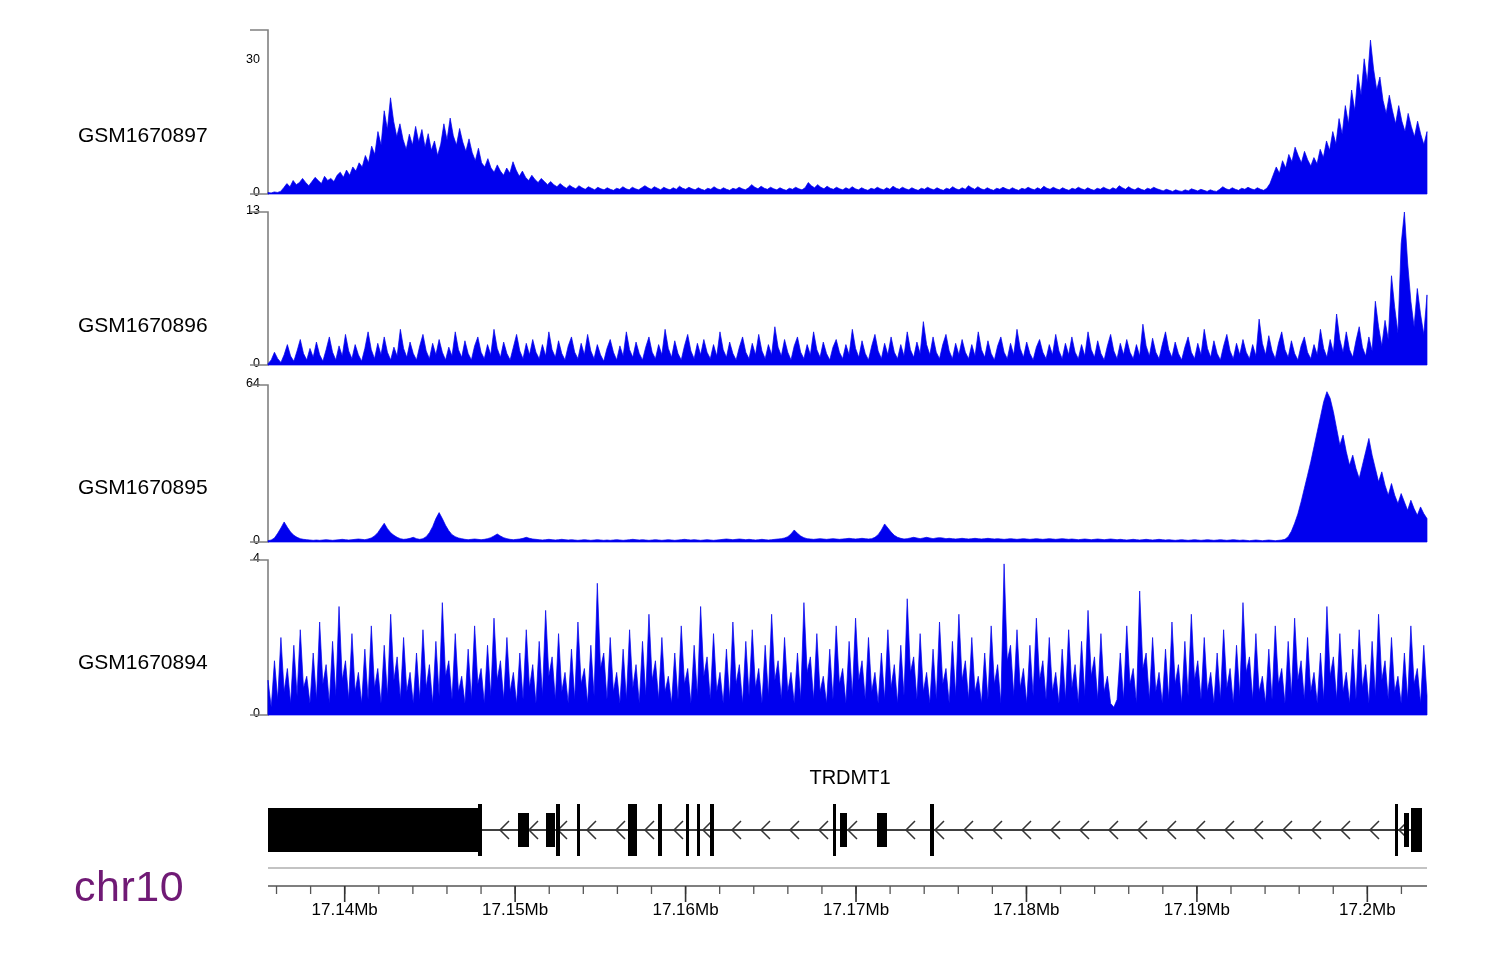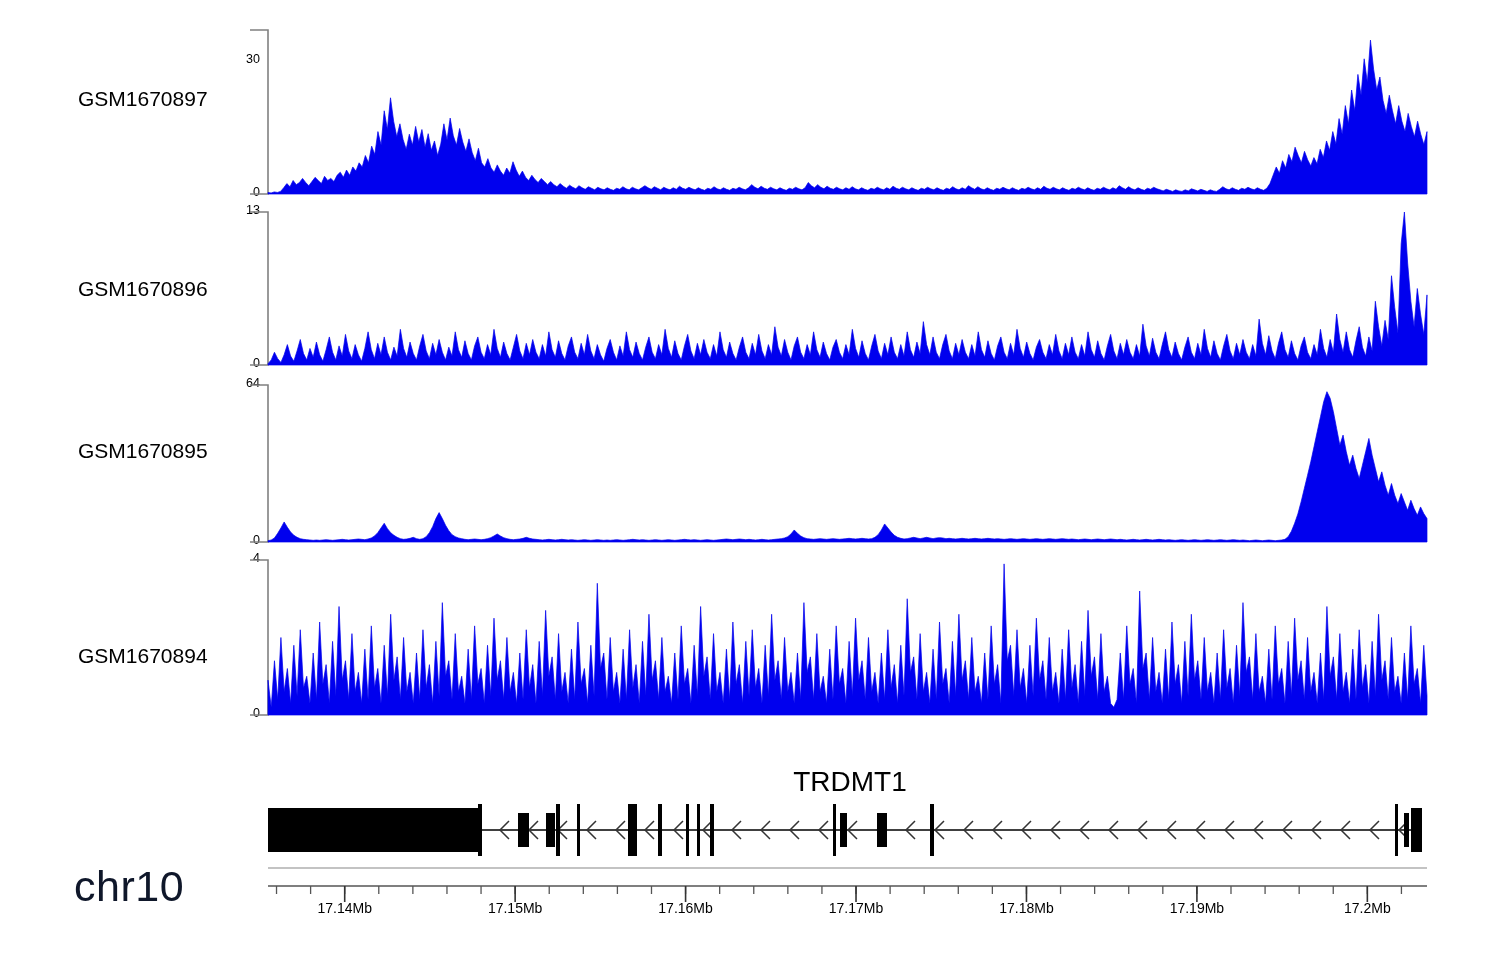--- a/index.html
+++ b/index.html
@@ -6,43 +6,43 @@
   body{
     width:1500px;height:980px;background:#ffffff;
     font-family:"Liberation Sans", sans-serif;
     overflow:hidden;position:relative;
   }
   #stage{position:absolute;left:0;top:0;width:1500px;height:980px;}
 
   .track{position:absolute;left:0;width:1500px;}
   .track-label{
     position:absolute;left:78px;
-    font-size:21px;color:#000;white-space:nowrap;
+    font-size:21px;color:#000;white-space:nowrap;margin-top:36px;
   }
   .ytick-top,.ytick-bot{
     position:absolute;right:0;font-size:12.5px;color:#000;
     text-align:right;white-space:nowrap;
   }
 
   
   #gene-track{position:absolute;left:0;top:760px;width:1500px;height:130px;}
   #gene-name{
     position:absolute;top:6px;left:0;width:1500px;text-align:center;
-    font-size:28px;color:#000;
+    font-size:20px;color:#000;
   }
   #gene-name span{position:relative;left:100px;}
 
   
   #chrom-label{
     position:absolute;left:74px;top:862px;
-    font-size:43px;color:#0f172a;letter-spacing:0.5px;
+    font-size:43px;color:#701a75;letter-spacing:0.5px;
   }
   #axis-track{position:absolute;left:0;top:872px;width:1500px;height:100px;}
   .axis-tick-label{
-    position:absolute;top:28px;font-size:14px;color:#000;
+    position:absolute;top:28px;font-size:17px;color:#000;
     transform:translateX(-50%);white-space:nowrap;
   }
 </style>
 </head>
 <body>
 
 <div id="stage">
 
   <div class="track" id="track-0" style="top: 0px; height: 0px;">
       <div class="track-label" style="top: 87px;">GSM1670897</div>
@@ -65,21 +65,21 @@
   <div class="track" id="track-2" style="top: 0px; height: 0px;">
       <div class="track-label" style="top: 439px;">GSM1670895</div>
       <div class="ytick-top" style="left: 228px; width: 32px; top: 376px;">64</div>
       <div class="ytick-bot" style="left: 228px; width: 32px; top: 533px;">0</div>
       <svg width="1500" height="980" style="position: absolute; left: 0px; top: 0px; pointer-events: none;">
         <path d="M250 385 H268 V542 H250" stroke="#808080" stroke-width="1.6" fill="none"></path>
         <path d="M268 542 L268.00 540.66 L271.23 540.00 L274.46 537.99 L277.69 533.31 L280.91 527.97 L284.14 521.96 L287.37 527.30 L290.60 531.98 L293.83 535.32 L297.06 537.32 L300.28 538.66 L303.51 539.33 L306.74 539.66 L309.97 540.00 L313.20 540.33 L316.43 540.00 L319.65 540.33 L322.88 540.00 L326.11 539.66 L329.34 540.00 L332.57 540.33 L335.80 540.00 L339.03 539.66 L342.25 539.33 L345.48 539.66 L348.71 540.00 L351.94 539.66 L355.17 539.33 L358.40 538.99 L361.62 539.33 L364.85 539.66 L368.08 538.99 L371.31 537.99 L374.54 535.99 L377.77 532.65 L380.99 527.97 L384.22 523.29 L387.45 528.64 L390.68 532.65 L393.91 535.32 L397.14 537.32 L400.36 538.66 L403.59 539.33 L406.82 538.99 L410.05 538.33 L413.28 537.32 L416.51 538.66 L419.74 539.33 L422.96 538.66 L426.19 536.66 L429.42 532.65 L432.65 526.63 L435.88 518.62 L439.11 512.60 L442.33 518.62 L445.56 525.30 L448.79 530.64 L452.02 534.65 L455.25 536.66 L458.48 537.99 L461.70 538.66 L464.93 539.33 L468.16 539.66 L471.39 539.33 L474.62 538.99 L477.85 539.33 L481.08 539.66 L484.30 539.33 L487.53 538.66 L490.76 537.66 L493.99 535.99 L497.22 533.98 L500.45 535.99 L503.67 537.66 L506.90 538.66 L510.13 539.33 L513.36 539.66 L516.59 539.33 L519.82 538.99 L523.04 538.33 L526.27 537.32 L529.50 538.33 L532.73 538.99 L535.96 539.33 L539.19 539.66 L542.42 540.00 L545.64 539.66 L548.87 539.33 L552.10 539.66 L555.33 540.00 L558.56 539.66 L561.79 539.33 L565.01 539.66 L568.24 540.00 L571.47 539.66 L574.70 540.00 L577.93 540.33 L581.16 540.00 L584.38 539.66 L587.61 540.00 L590.84 540.33 L594.07 540.00 L597.30 539.66 L600.53 540.00 L603.75 540.33 L606.98 540.00 L610.21 540.33 L613.44 540.00 L616.67 539.66 L619.90 540.00 L623.13 540.33 L626.35 540.00 L629.58 539.66 L632.81 539.33 L636.04 539.66 L639.27 540.00 L642.50 539.66 L645.72 540.00 L648.95 540.33 L652.18 540.00 L655.41 539.66 L658.64 540.00 L661.87 540.33 L665.09 540.00 L668.32 539.66 L671.55 540.00 L674.78 540.33 L678.01 540.00 L681.24 539.66 L684.47 539.33 L687.69 539.66 L690.92 540.00 L694.15 539.66 L697.38 540.00 L700.61 540.33 L703.84 540.00 L707.06 539.66 L710.29 540.00 L713.52 540.33 L716.75 540.00 L719.98 539.66 L723.21 539.33 L726.43 538.99 L729.66 539.33 L732.89 539.66 L736.12 539.33 L739.35 538.99 L742.58 539.33 L745.81 539.66 L749.03 539.33 L752.26 539.66 L755.49 540.00 L758.72 539.66 L761.95 539.33 L765.18 539.66 L768.40 540.00 L771.63 539.66 L774.86 539.33 L778.09 538.99 L781.32 538.66 L784.55 537.99 L787.77 536.66 L791.00 533.98 L794.23 529.97 L797.46 533.31 L800.69 535.99 L803.92 537.66 L807.14 538.66 L810.37 538.99 L813.60 539.33 L816.83 538.99 L820.06 538.66 L823.29 538.99 L826.52 539.33 L829.74 538.99 L832.97 538.66 L836.20 538.99 L839.43 539.33 L842.66 538.99 L845.89 538.66 L849.11 538.33 L852.34 538.66 L855.57 538.99 L858.80 538.66 L862.03 538.33 L865.26 538.66 L868.48 538.99 L871.71 538.66 L874.94 537.32 L878.17 534.65 L881.40 529.97 L884.63 523.96 L887.86 527.97 L891.08 531.98 L894.31 535.32 L897.54 537.32 L900.77 538.33 L904.00 538.99 L907.23 538.66 L910.45 537.99 L913.68 537.32 L916.91 537.99 L920.14 538.66 L923.37 537.99 L926.60 537.32 L929.82 537.99 L933.05 538.66 L936.28 537.99 L939.51 537.66 L942.74 537.99 L945.97 538.66 L949.19 538.33 L952.42 538.66 L955.65 538.99 L958.88 538.66 L962.11 538.33 L965.34 538.66 L968.57 538.99 L971.79 538.66 L975.02 538.33 L978.25 538.66 L981.48 538.99 L984.71 538.66 L987.94 538.33 L991.16 538.66 L994.39 538.99 L997.62 538.66 L1000.85 538.99 L1004.08 539.33 L1007.31 538.99 L1010.53 538.66 L1013.76 538.99 L1016.99 539.33 L1020.22 538.99 L1023.45 538.66 L1026.68 538.99 L1029.91 539.33 L1033.13 538.99 L1036.36 538.66 L1039.59 538.99 L1042.82 539.33 L1046.05 538.99 L1049.28 538.66 L1052.50 538.99 L1055.73 539.33 L1058.96 538.99 L1062.19 538.66 L1065.42 538.99 L1068.65 539.33 L1071.87 538.99 L1075.10 539.33 L1078.33 539.66 L1081.56 539.33 L1084.79 538.99 L1088.02 539.33 L1091.25 539.66 L1094.47 539.33 L1097.70 538.99 L1100.93 539.33 L1104.16 539.66 L1107.39 539.33 L1110.62 538.99 L1113.84 539.33 L1117.07 539.66 L1120.30 539.33 L1123.53 539.66 L1126.76 540.00 L1129.99 539.66 L1133.21 539.33 L1136.44 539.66 L1139.67 540.00 L1142.90 539.66 L1146.13 539.33 L1149.36 539.66 L1152.58 540.00 L1155.81 539.66 L1159.04 539.33 L1162.27 539.66 L1165.50 540.00 L1168.73 539.66 L1171.96 540.00 L1175.18 540.33 L1178.41 540.00 L1181.64 539.66 L1184.87 540.00 L1188.10 540.33 L1191.33 540.00 L1194.55 539.66 L1197.78 540.00 L1201.01 540.33 L1204.24 540.00 L1207.47 539.66 L1210.70 540.00 L1213.92 540.33 L1217.15 540.00 L1220.38 539.66 L1223.61 540.00 L1226.84 540.33 L1230.07 540.00 L1233.30 539.66 L1236.52 540.00 L1239.75 540.33 L1242.98 540.00 L1246.21 540.33 L1249.44 540.66 L1252.67 540.33 L1255.89 540.00 L1259.12 540.33 L1262.35 540.66 L1265.58 540.33 L1268.81 540.00 L1272.04 540.33 L1275.26 540.66 L1278.49 540.33 L1281.72 540.00 L1284.95 539.33 L1288.18 536.66 L1291.41 531.31 L1294.64 523.29 L1297.86 513.94 L1301.09 501.91 L1304.32 488.55 L1307.55 475.19 L1310.78 461.83 L1314.01 446.80 L1317.23 431.77 L1320.46 416.73 L1323.69 401.70 L1326.92 391.68 L1330.15 398.36 L1333.38 411.72 L1336.60 428.43 L1339.83 445.13 L1343.06 435.11 L1346.29 451.81 L1349.52 465.17 L1352.75 455.15 L1355.97 468.51 L1359.20 478.53 L1362.43 465.17 L1365.66 451.81 L1368.89 438.45 L1372.12 455.15 L1375.35 468.51 L1378.57 481.87 L1381.80 471.85 L1385.03 485.21 L1388.26 495.23 L1391.49 483.54 L1394.72 495.23 L1397.94 503.59 L1401.17 493.56 L1404.40 501.91 L1407.63 510.27 L1410.86 500.24 L1414.09 508.60 L1417.31 515.28 L1420.54 506.93 L1423.77 513.61 L1427.00 518.62 L1427 542 Z" fill="#0000ee" stroke="#0000ee" stroke-width="0.7"></path>
       </svg>
     </div>
   <div class="track" id="track-3" style="top: 0px; height: 0px;">
-      <div class="track-label" style="top: 644px;">GSM1670894</div>
+      <div class="track-label" style="top: 614px;">GSM1670894</div>
       <div class="ytick-top" style="left: 228px; width: 32px; top: 551px;">4</div>
       <div class="ytick-bot" style="left: 228px; width: 32px; top: 706px;">0</div>
       <svg width="1500" height="980" style="position: absolute; left: 0px; top: 0px; pointer-events: none;">
         <path d="M250 560 H268 V715 H250" stroke="#808080" stroke-width="1.6" fill="none"></path>
         <path d="M268 715 L268.00 680.13 L271.23 707.25 L274.46 660.75 L277.69 699.50 L280.91 637.50 L284.14 691.75 L287.37 668.50 L290.60 703.38 L293.83 645.25 L297.06 695.63 L300.28 629.75 L303.51 687.88 L306.74 676.25 L309.97 703.38 L313.20 653.00 L316.43 699.50 L319.65 622.00 L322.88 684.00 L326.11 664.63 L329.34 703.38 L332.57 641.38 L335.80 695.63 L339.03 606.50 L342.25 680.13 L345.48 660.75 L348.71 699.50 L351.94 633.63 L355.17 691.75 L358.40 672.38 L361.62 703.38 L364.85 649.13 L368.08 699.50 L371.31 625.88 L374.54 687.88 L377.77 668.50 L380.99 703.38 L384.22 645.25 L387.45 695.63 L390.68 614.25 L393.91 680.13 L397.14 656.88 L400.36 699.50 L403.59 637.50 L406.82 691.75 L410.05 672.38 L413.28 703.38 L416.51 653.00 L419.74 699.50 L422.96 629.75 L426.19 687.88 L429.42 664.63 L432.65 703.38 L435.88 641.38 L439.11 695.63 L442.33 602.63 L445.56 676.25 L448.79 660.75 L452.02 699.50 L455.25 633.63 L458.48 691.75 L461.70 676.25 L464.93 703.38 L468.16 649.13 L471.39 699.50 L474.62 625.88 L477.85 684.00 L481.08 668.50 L484.30 703.38 L487.53 645.25 L490.76 695.63 L493.99 618.13 L497.22 680.13 L500.45 660.75 L503.67 699.50 L506.90 637.50 L510.13 691.75 L513.36 672.38 L516.59 703.38 L519.82 653.00 L523.04 699.50 L526.27 629.75 L529.50 687.88 L532.73 664.63 L535.96 703.38 L539.19 641.38 L542.42 695.63 L545.64 610.38 L548.87 676.25 L552.10 656.88 L555.33 699.50 L558.56 633.63 L561.79 691.75 L565.01 672.38 L568.24 703.38 L571.47 649.13 L574.70 699.50 L577.93 622.00 L581.16 684.00 L584.38 668.50 L587.61 703.38 L590.84 645.25 L594.07 695.63 L597.30 583.25 L600.53 668.50 L603.75 653.00 L606.98 699.50 L610.21 637.50 L613.44 691.75 L616.67 672.38 L619.90 703.38 L623.13 649.13 L626.35 699.50 L629.58 629.75 L632.81 687.88 L636.04 664.63 L639.27 703.38 L642.50 641.38 L645.72 695.63 L648.95 614.25 L652.18 680.13 L655.41 660.75 L658.64 699.50 L661.87 637.50 L665.09 691.75 L668.32 676.25 L671.55 703.38 L674.78 653.00 L678.01 699.50 L681.24 625.88 L684.47 684.00 L687.69 668.50 L690.92 703.38 L694.15 645.25 L697.38 695.63 L700.61 606.50 L703.84 676.25 L707.06 656.88 L710.29 699.50 L713.52 633.63 L716.75 691.75 L719.98 672.38 L723.21 703.38 L726.43 649.13 L729.66 699.50 L732.89 622.00 L736.12 684.00 L739.35 664.63 L742.58 703.38 L745.81 641.38 L749.03 695.63 L752.26 629.75 L755.49 687.88 L758.72 668.50 L761.95 703.38 L765.18 645.25 L768.40 695.63 L771.63 614.25 L774.86 680.13 L778.09 660.75 L781.32 699.50 L784.55 637.50 L787.77 691.75 L791.00 672.38 L794.23 703.38 L797.46 653.00 L800.69 699.50 L803.92 602.63 L807.14 672.38 L810.37 656.88 L813.60 699.50 L816.83 633.63 L820.06 691.75 L823.29 676.25 L826.52 703.38 L829.74 649.13 L832.97 699.50 L836.20 625.88 L839.43 684.00 L842.66 668.50 L845.89 703.38 L849.11 641.38 L852.34 695.63 L855.57 618.13 L858.80 680.13 L862.03 660.75 L865.26 699.50 L868.48 637.50 L871.71 691.75 L874.94 672.38 L878.17 703.38 L881.40 653.00 L884.63 699.50 L887.86 629.75 L891.08 687.88 L894.31 664.63 L897.54 703.38 L900.77 645.25 L904.00 695.63 L907.23 598.75 L910.45 672.38 L913.68 656.88 L916.91 699.50 L920.14 633.63 L923.37 691.75 L926.60 672.38 L929.82 703.38 L933.05 649.13 L936.28 699.50 L939.51 622.00 L942.74 684.00 L945.97 668.50 L949.19 703.38 L952.42 641.38 L955.65 695.63 L958.88 614.25 L962.11 680.13 L965.34 660.75 L968.57 699.50 L971.79 637.50 L975.02 691.75 L978.25 676.25 L981.48 703.38 L984.71 653.00 L987.94 699.50 L991.16 625.88 L994.39 684.00 L997.62 664.63 L1000.85 703.38 L1004.08 563.88 L1007.31 660.75 L1010.53 645.25 L1013.76 695.63 L1016.99 629.75 L1020.22 687.88 L1023.45 668.50 L1026.68 703.38 L1029.91 645.25 L1033.13 695.63 L1036.36 618.13 L1039.59 680.13 L1042.82 660.75 L1046.05 699.50 L1049.28 637.50 L1052.50 691.75 L1055.73 672.38 L1058.96 703.38 L1062.19 649.13 L1065.42 699.50 L1068.65 629.75 L1071.87 687.88 L1075.10 664.63 L1078.33 703.38 L1081.56 641.38 L1084.79 695.63 L1088.02 610.38 L1091.25 676.25 L1094.47 656.88 L1097.70 699.50 L1100.93 633.63 L1104.16 691.75 L1107.39 676.25 L1110.62 703.38 L1113.84 707.25 L1117.07 699.50 L1120.30 653.00 L1123.53 699.50 L1126.76 625.88 L1129.99 684.00 L1133.21 668.50 L1136.44 703.38 L1139.67 591.00 L1142.90 668.50 L1146.13 653.00 L1149.36 699.50 L1152.58 637.50 L1155.81 691.75 L1159.04 672.38 L1162.27 703.38 L1165.50 649.13 L1168.73 699.50 L1171.96 622.00 L1175.18 684.00 L1178.41 664.63 L1181.64 703.38 L1184.87 641.38 L1188.10 695.63 L1191.33 614.25 L1194.55 680.13 L1197.78 660.75 L1201.01 699.50 L1204.24 637.50 L1207.47 691.75 L1210.70 672.38 L1213.92 703.38 L1217.15 653.00 L1220.38 699.50 L1223.61 629.75 L1226.84 687.88 L1230.07 668.50 L1233.30 703.38 L1236.52 645.25 L1239.75 695.63 L1242.98 602.63 L1246.21 672.38 L1249.44 656.88 L1252.67 699.50 L1255.89 633.63 L1259.12 691.75 L1262.35 676.25 L1265.58 703.38 L1268.81 649.13 L1272.04 699.50 L1275.26 625.88 L1278.49 684.00 L1281.72 668.50 L1284.95 703.38 L1288.18 641.38 L1291.41 695.63 L1294.64 618.13 L1297.86 680.13 L1301.09 660.75 L1304.32 699.50 L1307.55 637.50 L1310.78 691.75 L1314.01 672.38 L1317.23 703.38 L1320.46 653.00 L1323.69 699.50 L1326.92 606.50 L1330.15 676.25 L1333.38 656.88 L1336.60 699.50 L1339.83 633.63 L1343.06 691.75 L1346.29 672.38 L1349.52 703.38 L1352.75 649.13 L1355.97 699.50 L1359.20 629.75 L1362.43 687.88 L1365.66 664.63 L1368.89 703.38 L1372.12 641.38 L1375.35 695.63 L1378.57 614.25 L1381.80 680.13 L1385.03 660.75 L1388.26 699.50 L1391.49 637.50 L1394.72 691.75 L1397.94 676.25 L1401.17 703.38 L1404.40 653.00 L1407.63 699.50 L1410.86 625.88 L1414.09 684.00 L1417.31 668.50 L1420.54 703.38 L1423.77 645.25 L1427.00 695.63 L1427 715 Z" fill="#0000ee" stroke="#0000ee" stroke-width="0.7"></path>
       </svg>
     </div>
 
   <div id="gene-track">
     <div id="gene-name">

